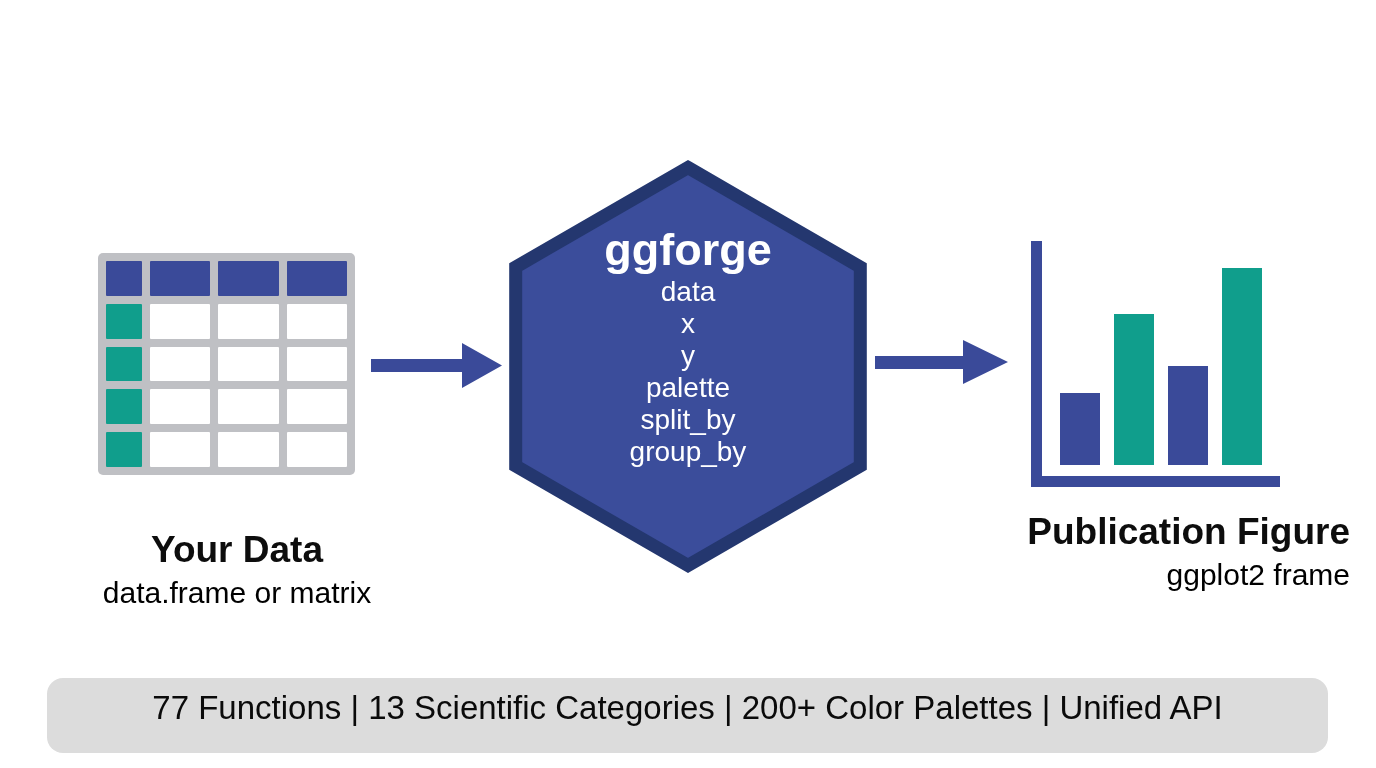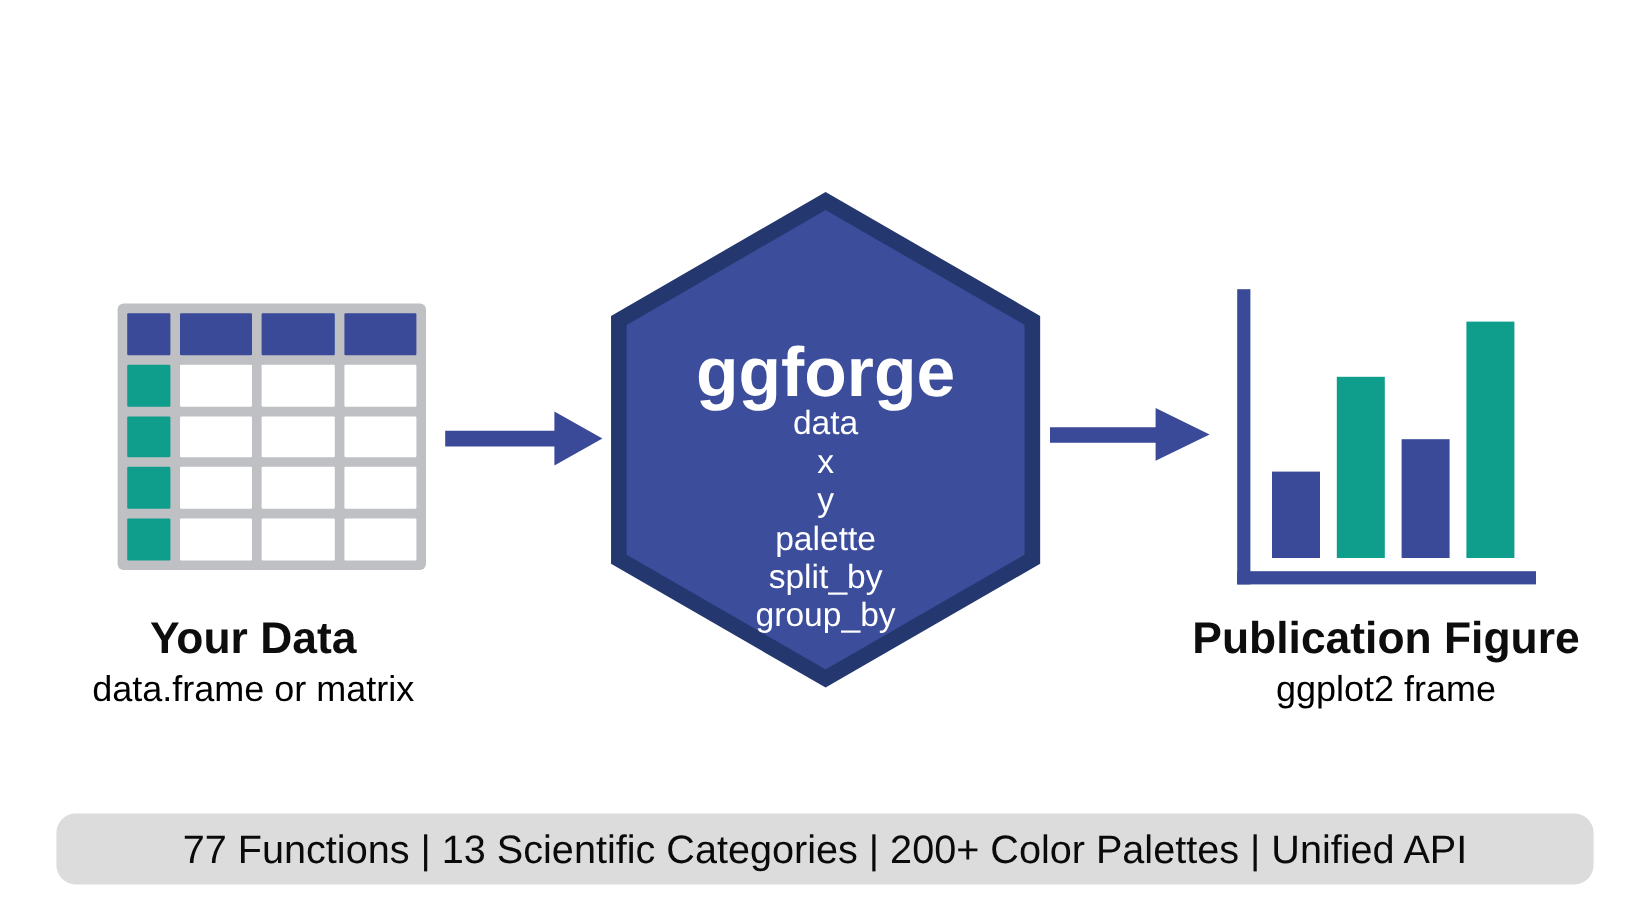--- a/index.html
+++ b/index.html
@@ -33,22 +33,22 @@
   .cell.header { background: #3a4a99; }
   .cell.key    { background: #109e8c; }
 
   
   .label-block {
     position: absolute;
     top: 510px;
     width: 390px;
     text-align: center;
   }
-  .label-block.left-labels  { left: 16px;  }
-  .label-block.right-labels { left: 960px; }
+  .label-block.left-labels  { left: 42px; margin-top: 18px;  }
+  .label-block.right-labels { left: 960px; text-align: right; }
   .block-title {
     font-size: 37px;
     font-weight: bold;
     line-height: 44px;
     color: #0d0d0d;
   }
   .block-subtitle {
     font-size: 30px;
     line-height: 42px;
     color: #000000;
@@ -62,22 +62,22 @@
   
   .hex-svg { position: absolute; left: 500px; top: 150px; }
   .hex-text {
     position: absolute;
     left: 516px; top: 168px;
     width: 344px; height: 397px;
     text-align: center;
     color: #ffffff;
   }
   .hex-title {
-    margin-top: 120px;
-    font-size: 58px;
+    margin-top: 59px;
+    font-size: 45px;
     font-weight: bold;
     line-height: 46px;
     color: #ffffff;
   }
   .hex-params {
     margin-top: 3px;
     font-size: 28px;
     line-height: 32px;
     color: #ffffff;
     list-style: none;
@@ -94,21 +94,21 @@
     display: flex;
     align-items: flex-end;
     gap: 14px;
   }
   .bars .bar { width: 40px; }
 
   
   .footer-banner {
     position: absolute;
     left: 47px; top: 678px;
-    width: 1281px; height: 59px;
+    width: 1281px; height: 75px;
     background: #dcdcdc;
     border-radius: 16px;
     text-align: center;
   }
   .footer-banner span {
     font-size: 33px;
     line-height: 59px;
     color: #0a0a0a;
     white-space: nowrap;
   }

